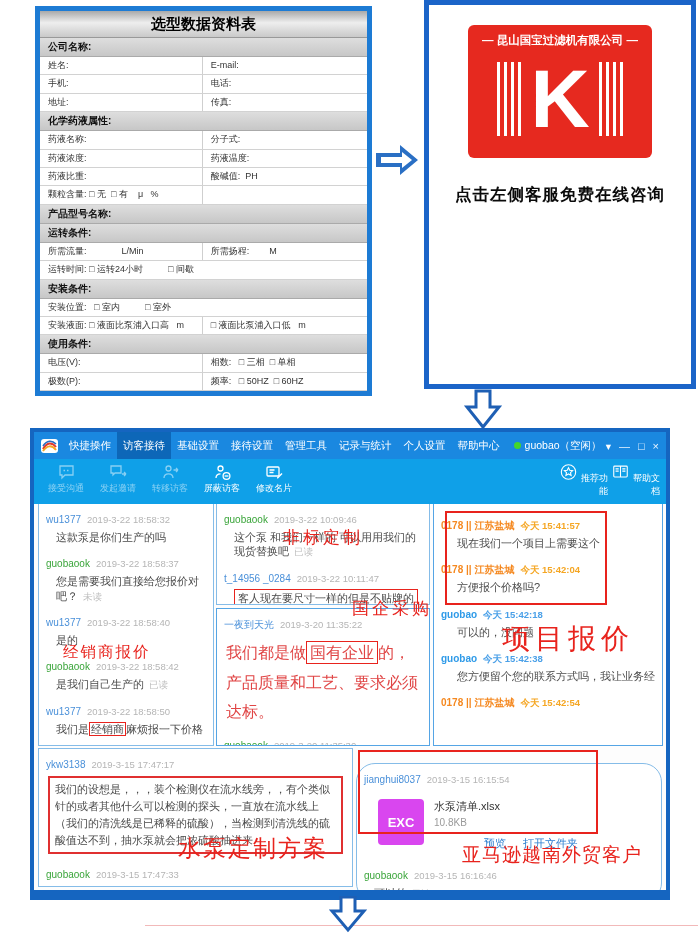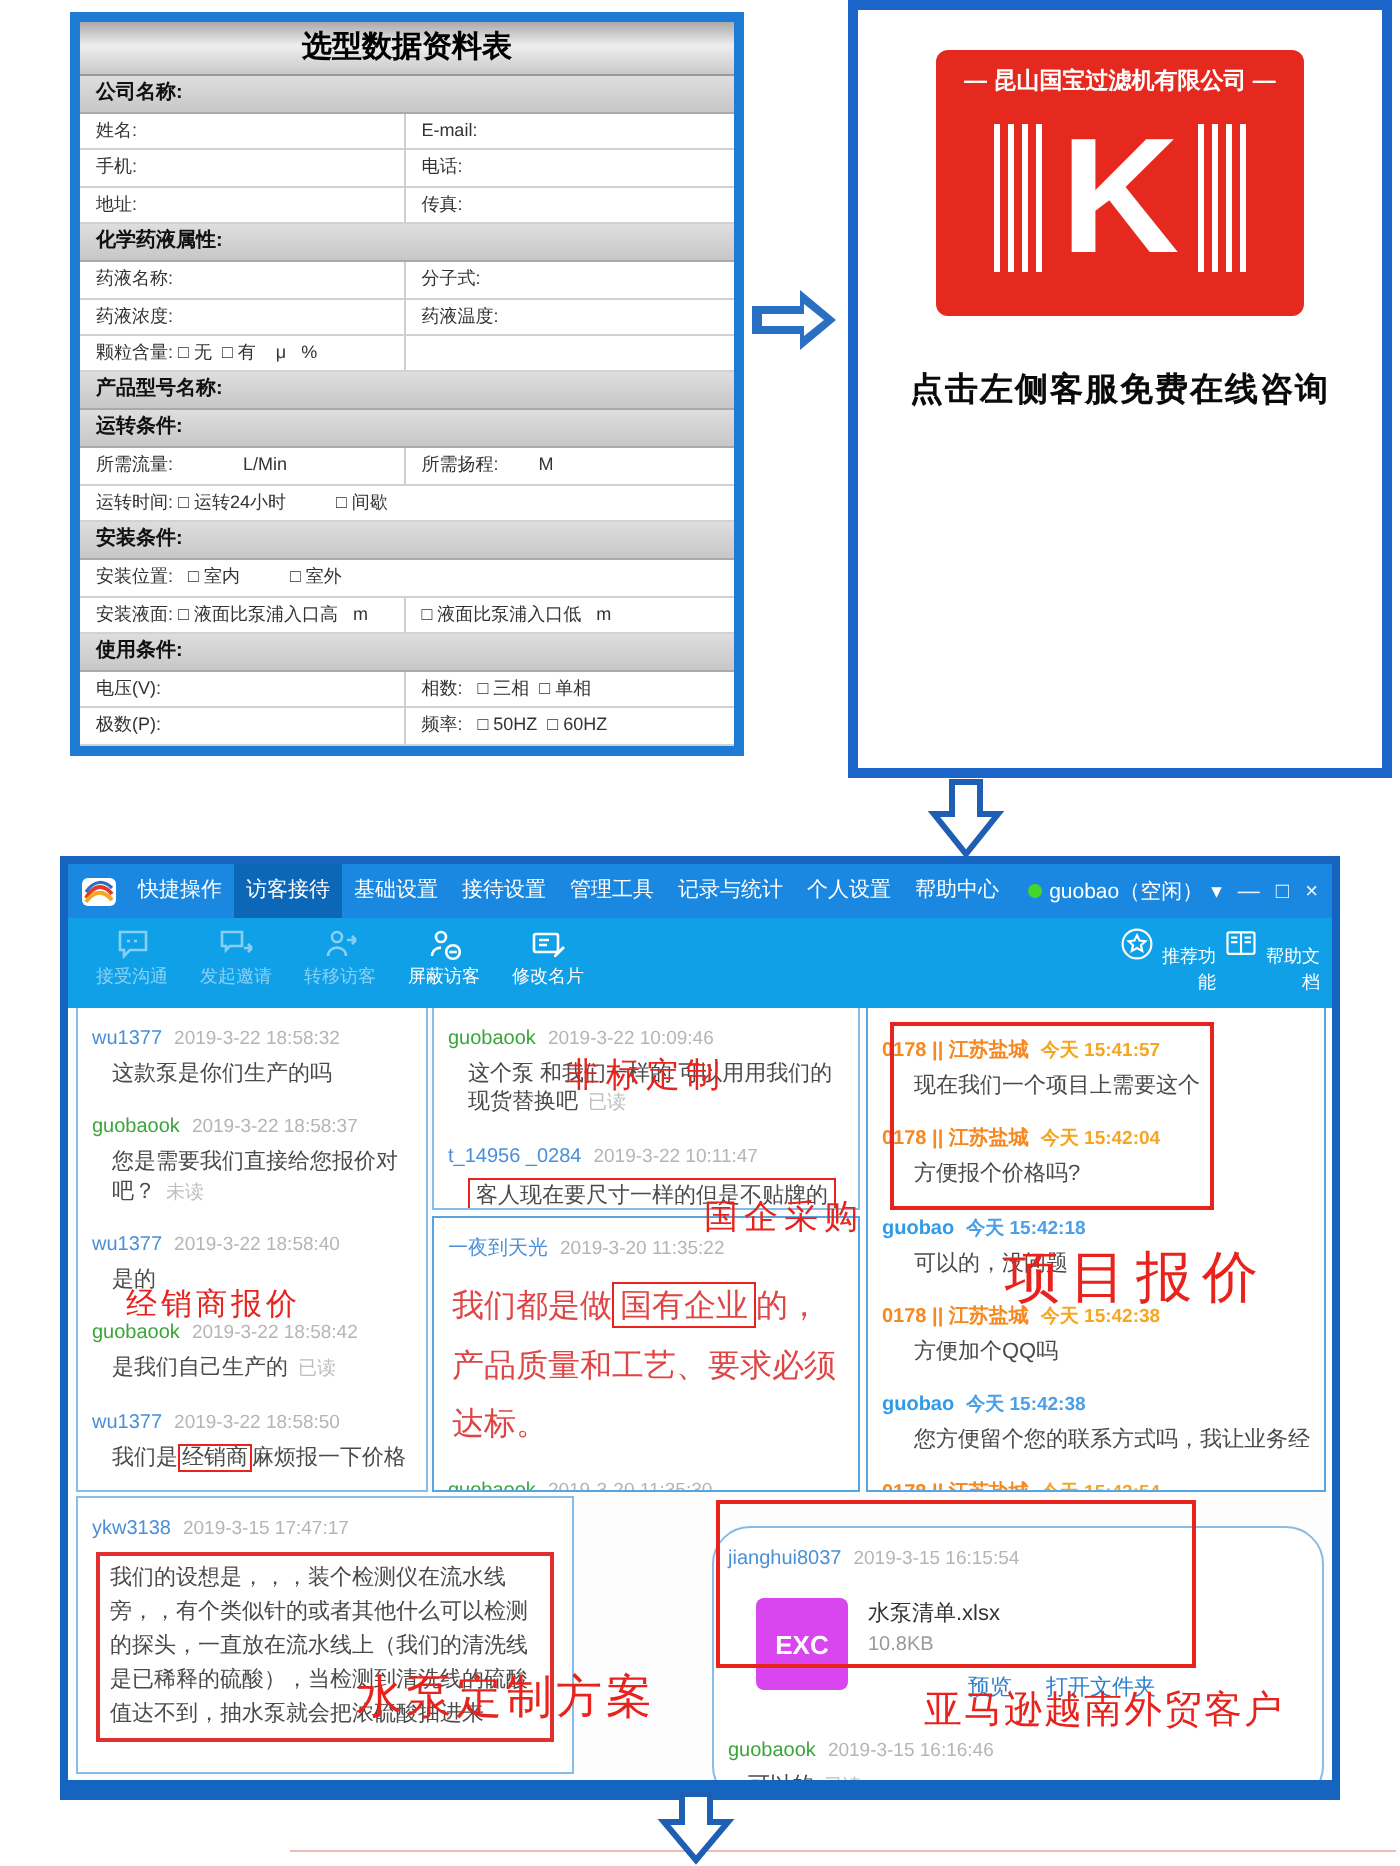--- a/index.html
+++ b/index.html
@@ -57,21 +57,21 @@
   .tool-right{width:52px;text-align:right;font-size:9px;color:#fff;cursor:pointer;}
   .spacer{margin-left:auto;}
   .content{position:relative;height:386px;background:#fdfdfd;overflow:hidden;}
 
   .panel{position:absolute;background:#fff;border:1px solid #85bce8;box-sizing:border-box;
          overflow:hidden;padding:5px 7px;}
   .p-left{left:4px;top:-1px;width:176px;height:243px;}
   .p-midtop{left:182px;top:-1px;width:214px;height:102px;}
   .p-midbot{left:182px;top:104px;width:214px;height:138px;border-color:#55a5e5;}
   .p-right{left:399px;top:-1px;width:230px;height:243px;border-color:#55a5e5;}
-  .p-botleft{left:4px;top:244px;width:249px;height:139px;}
+  .p-botleft{left:4px;top:244px;width:315px;height:139px;}
   .p-botright{left:322px;top:259px;width:306px;height:139px;border-radius:19px;}
 
   .nm{font-size:10px;}
   .n-blue{color:#4a90d9;}
   .n-green{color:#3aa53a;}
   .n-orange{color:#f5881f;font-weight:bold;}
   .tm{font-size:9.5px;color:#b5b5b5;margin-left:6px;}
   .tm-orange{color:#f5a623;font-weight:bold;}
   .tm-blue{color:#4aa0e8;font-weight:bold;}
   .nm.b-blue{color:#2e9ae8;font-weight:bold;}
@@ -130,20 +130,24 @@
         <div class="f-right">传真:</div>
       </div>
     <div class="f-section">化学药液属性:</div>
     <div class="f-row">
         <div class="f-left">药液名称:</div>
         <div class="f-right">分子式:</div>
       </div>
     <div class="f-row">
         <div class="f-left">药液浓度:</div>
         <div class="f-right">药液温度:</div>
+      </div>
+    <div class="f-row">
+        <div class="f-left">药液比重:</div>
+        <div class="f-right">酸碱值:  PH</div>
       </div>
     <div class="f-row">
         <div class="f-left">颗粒含量: □ 无  □ 有    μ   %</div>
       </div>
     <div class="f-section">产品型号名称:</div>
     <div class="f-section">运转条件:</div>
     <div class="f-row">
         <div class="f-left">所需流量:              L/Min</div>
         <div class="f-right">所需扬程:        M</div>
       </div>
@@ -340,24 +344,20 @@
         </div>
         <div>
           <span class="nm n-orange">0178 || 江苏盐城</span><span class="tm tm-orange">今天 15:42:04</span>
           <div class="mtext rp-indent">方便报个价格吗?</div>
         </div>
         <div>
           <span class="nm b-blue">guobao</span><span class="tm tm-blue">今天 15:42:18</span>
           <div class="mtext rp-indent">可以的，没问题</div>
         </div>
         <div>
-          <span class="nm n-orange">0178 || 江苏盐城</span><span class="tm tm-orange">今天 15:42:38</span>
-          <div class="mtext rp-indent">方便加个QQ吗</div>
-        </div>
-        <div>
           <span class="nm b-blue">guobao</span><span class="tm tm-blue">今天 15:42:38</span>
           <div class="mtext rp-indent nowrap">您方便留个您的联系方式吗，我让业务经理联系您</div>
         </div>
         <div>
           <span class="nm n-orange">0178 || 江苏盐城</span><span class="tm tm-orange">今天 15:42:54</span>
           
         </div>
 
       </div>
 

